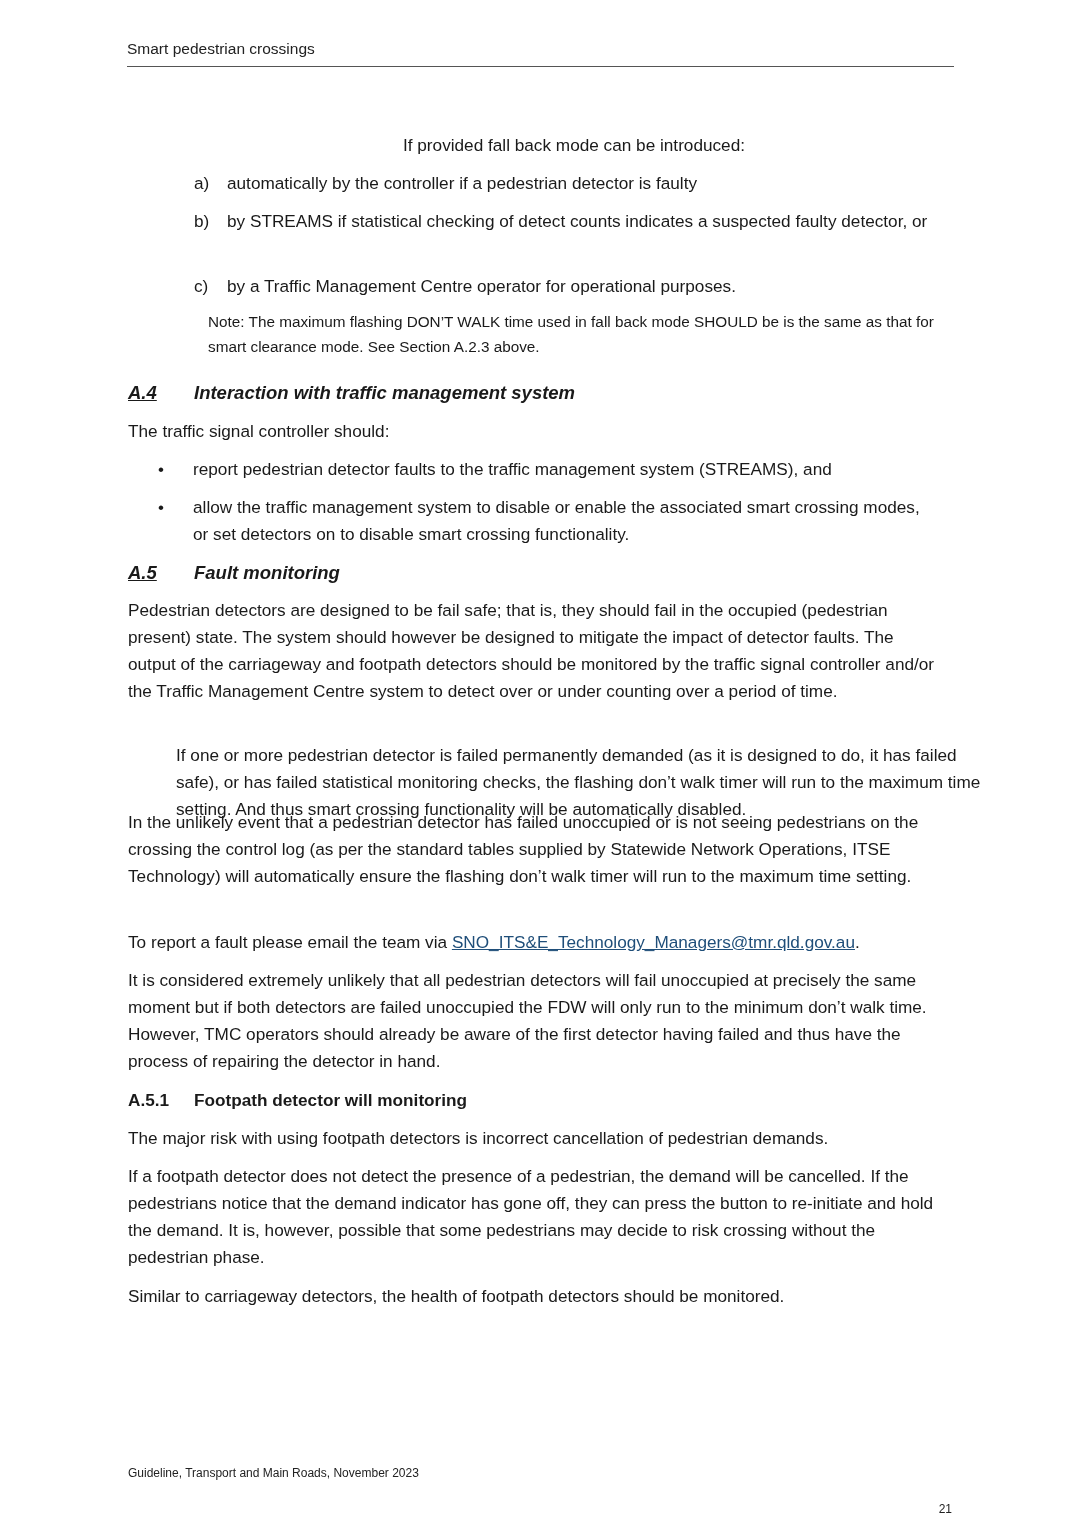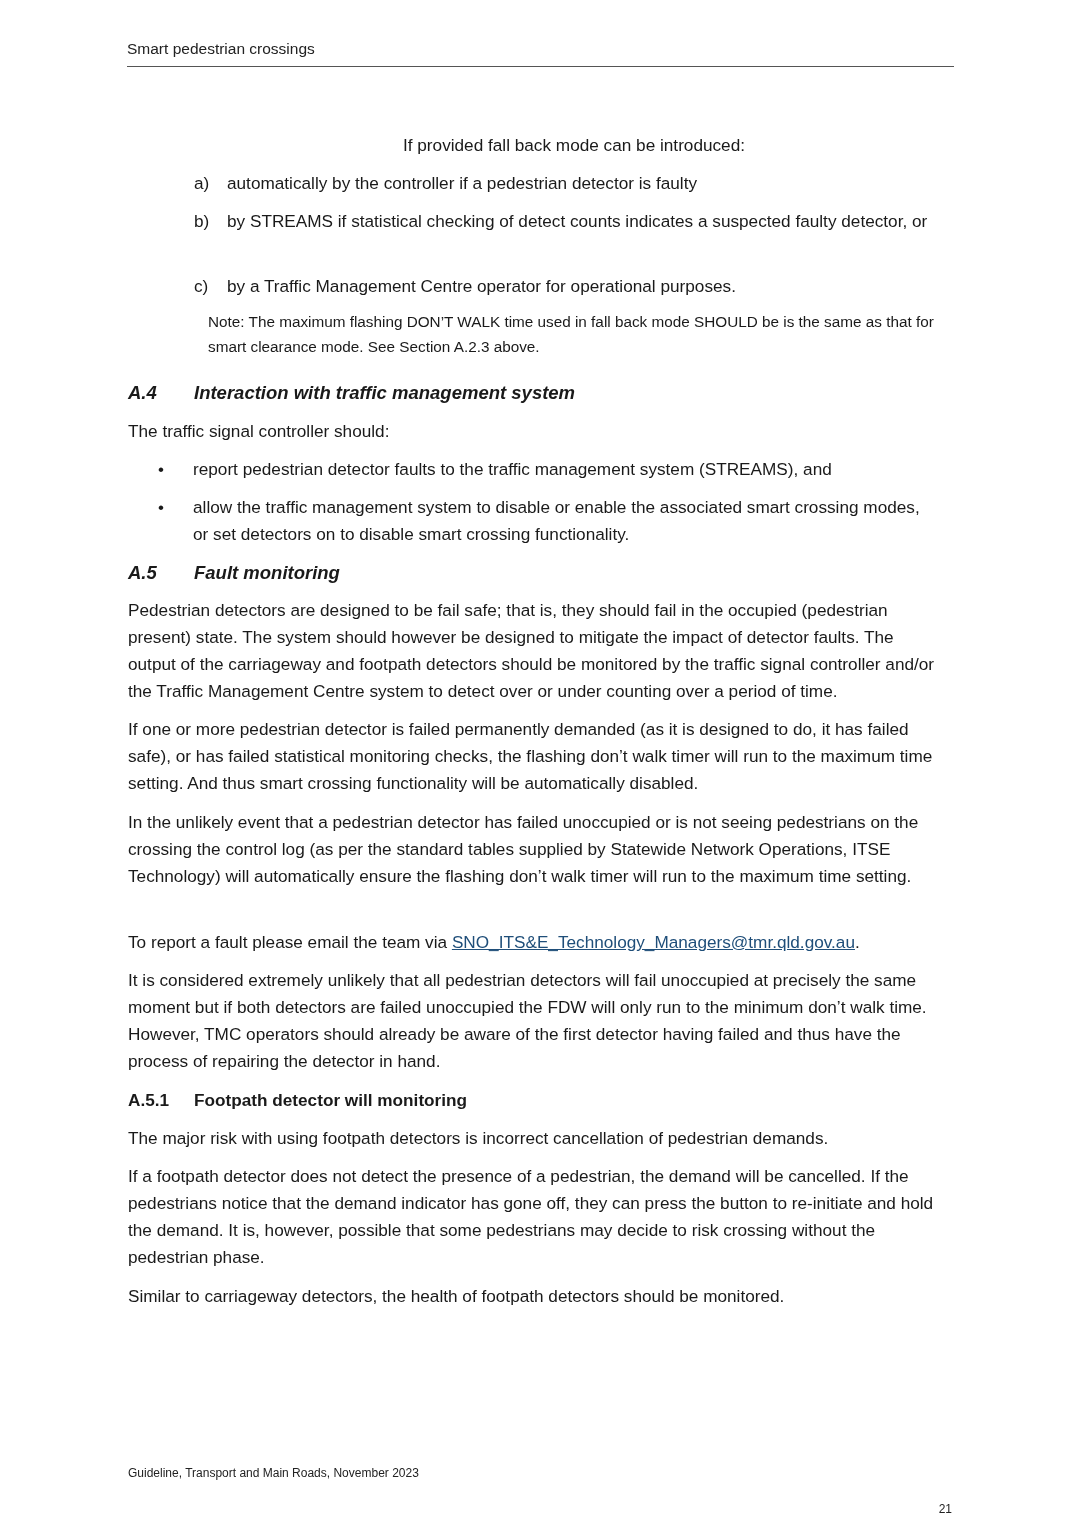--- a/index.html
+++ b/index.html
@@ -16,21 +16,21 @@
   .p { position: absolute; left: 0; font-size: 17.2px; line-height: 27px; width: 812px; }
   .indent { left: 66px; width: 760px; }
   .note { font-size: 15.3px; line-height: 24.5px; left: 73px; width: 760px; margin-left: 7px; }
   .list-item { position: absolute; left: 66px; width: 760px; font-size: 17.2px; line-height: 27px; }
   .list-marker { position: absolute; left: 0; top: 0; }
   .list-text { position: absolute; left: 33px; width: 730px; }
   .bullet-item { position: absolute; left: 30px; width: 780px; font-size: 17.2px; line-height: 27px; }
   .bullet { position: absolute; left: 0; top: 0; font-size: 17px; }
   .bullet-text { position: absolute; left: 35px; width: 745px; }
   .h2 { position: absolute; left: 0; font-size: 18.5px; font-weight: bold; font-style: italic; line-height: 27px; }
-  .h2 .num { display: inline-block; width: 66px; }
+  .h2 .num { display: inline-block; width: 66px; text-decoration: underline; }
   .h3 { position: absolute; left: 0; font-size: 17.2px; font-weight: bold; line-height: 27px; }
   .h3 .num { display: inline-block; width: 66px; }
   a.email { color: #1f4e79; text-decoration: underline; text-align: center; }
   .footer {
     position: absolute; left: 128px; top: 1466px; width: 824px;
     font-size: 12px; color: #222;
   }
   .footer .page-num { position: absolute; right: 0; top: 0; margin-top: 36px; }
 </style>
 </head>
@@ -70,21 +70,21 @@
   <div class="bullet-item" style="top:494px;">
     <span class="bullet">•</span>
     <span class="bullet-text">allow the traffic management system to disable or enable the associated smart crossing modes, or set detectors on to disable smart crossing functionality.</span>
   </div>
 
   <div class="h2" style="top:559px;">
     <span class="num">A.5</span><span>Fault monitoring</span>
   </div>
 
   <div class="p" style="top:597px;">Pedestrian detectors are designed to be fail safe; that is, they should fail in the occupied (pedestrian present) state. The system should however be designed to mitigate the impact of detector faults. The output of the carriageway and footpath detectors should be monitored by the traffic signal controller and/or the Traffic Management Centre system to detect over or under counting over a period of time.</div>
-  <div class="p" style="top:716px;">If one or more pedestrian detector is failed permanently demanded (as it is designed to do, it has failed safe), or has failed statistical monitoring checks, the flashing don’t walk timer will run to the maximum time setting. And thus smart crossing functionality will be automatically disabled.</div>
+  <div class="p" style="top:742px;margin-left:48px;">If one or more pedestrian detector is failed permanently demanded (as it is designed to do, it has failed safe), or has failed statistical monitoring checks, the flashing don’t walk timer will run to the maximum time setting. And thus smart crossing functionality will be automatically disabled.</div>
   <div class="p" style="top:809px;">In the unlikely event that a pedestrian detector has failed unoccupied or is not seeing pedestrians on the crossing the control log (as per the standard tables supplied by Statewide Network Operations, ITSE Technology) will automatically ensure the flashing don’t walk timer will run to the maximum time setting.</div>
 
   <div class="p" style="top:929px;">
     <span>To report a fault please email the team via </span><a class="email" href="#">SNO_ITS&amp;E_Technology_Managers@tmr.qld.gov.au</a><span>.</span>
   </div>
 
   <div class="p" style="top:967px;">It is considered extremely unlikely that all pedestrian detectors will fail unoccupied at precisely the same moment but if both detectors are failed unoccupied the FDW will only run to the minimum don’t walk time. However, TMC operators should already be aware of the first detector having failed and thus have the process of repairing the detector in hand.</div>
 
   <div class="h3" style="top:1087px;">
     <span class="num">A.5.1</span><span>Footpath detector will monitoring</span>

